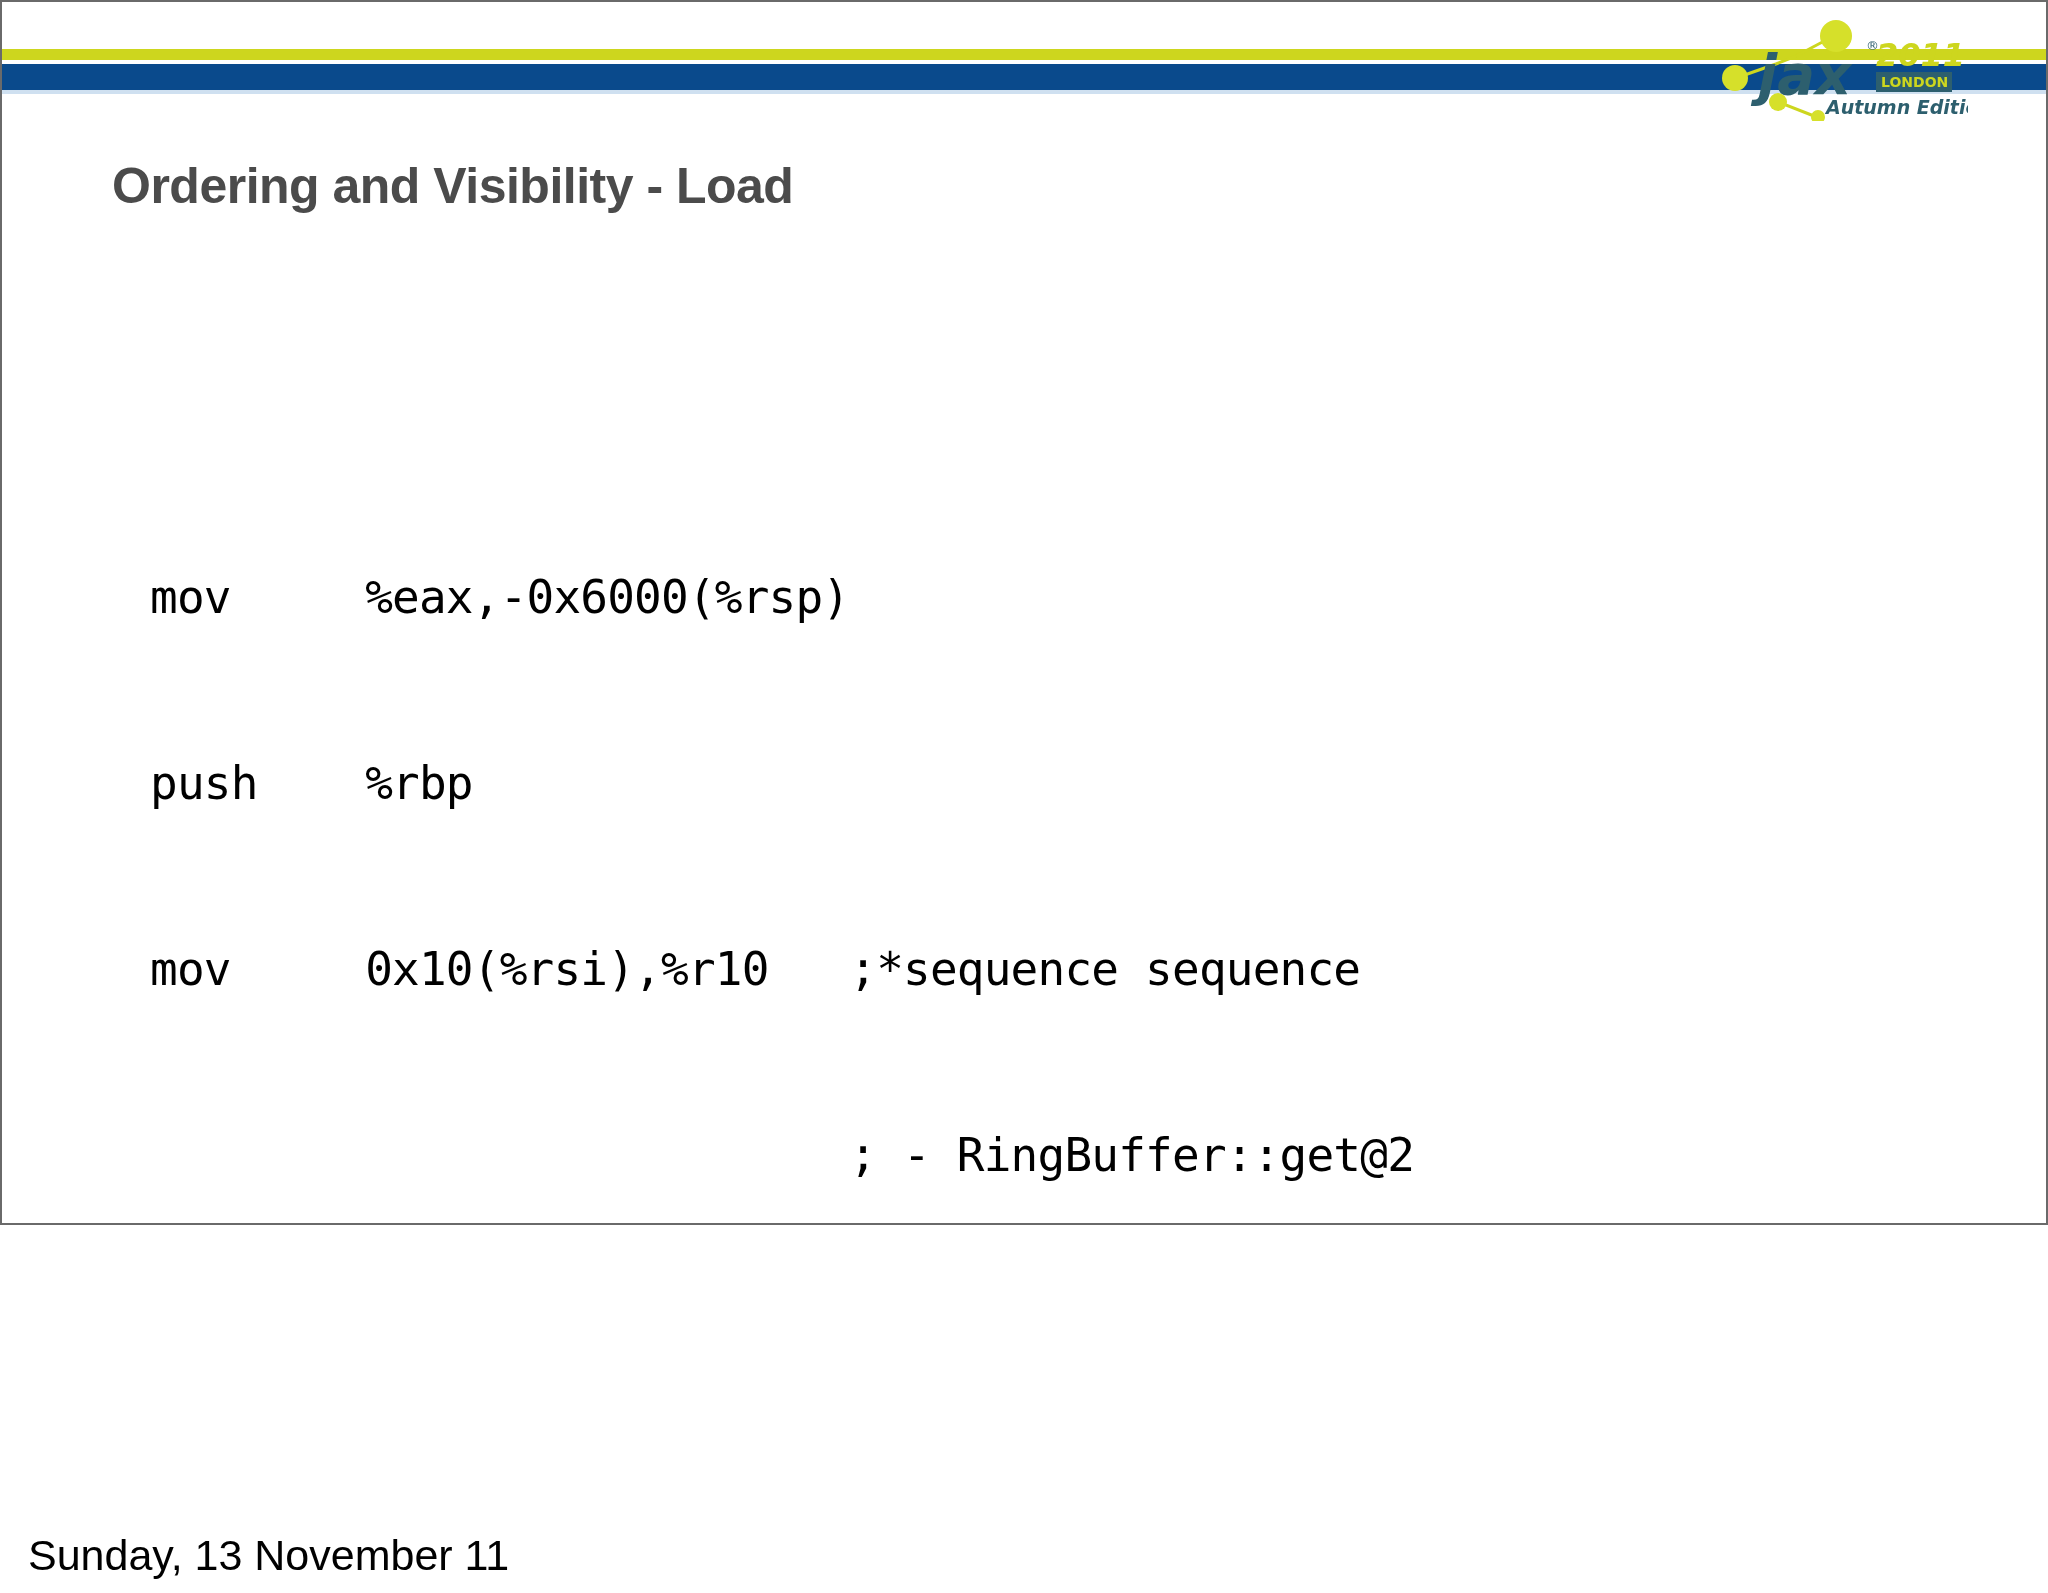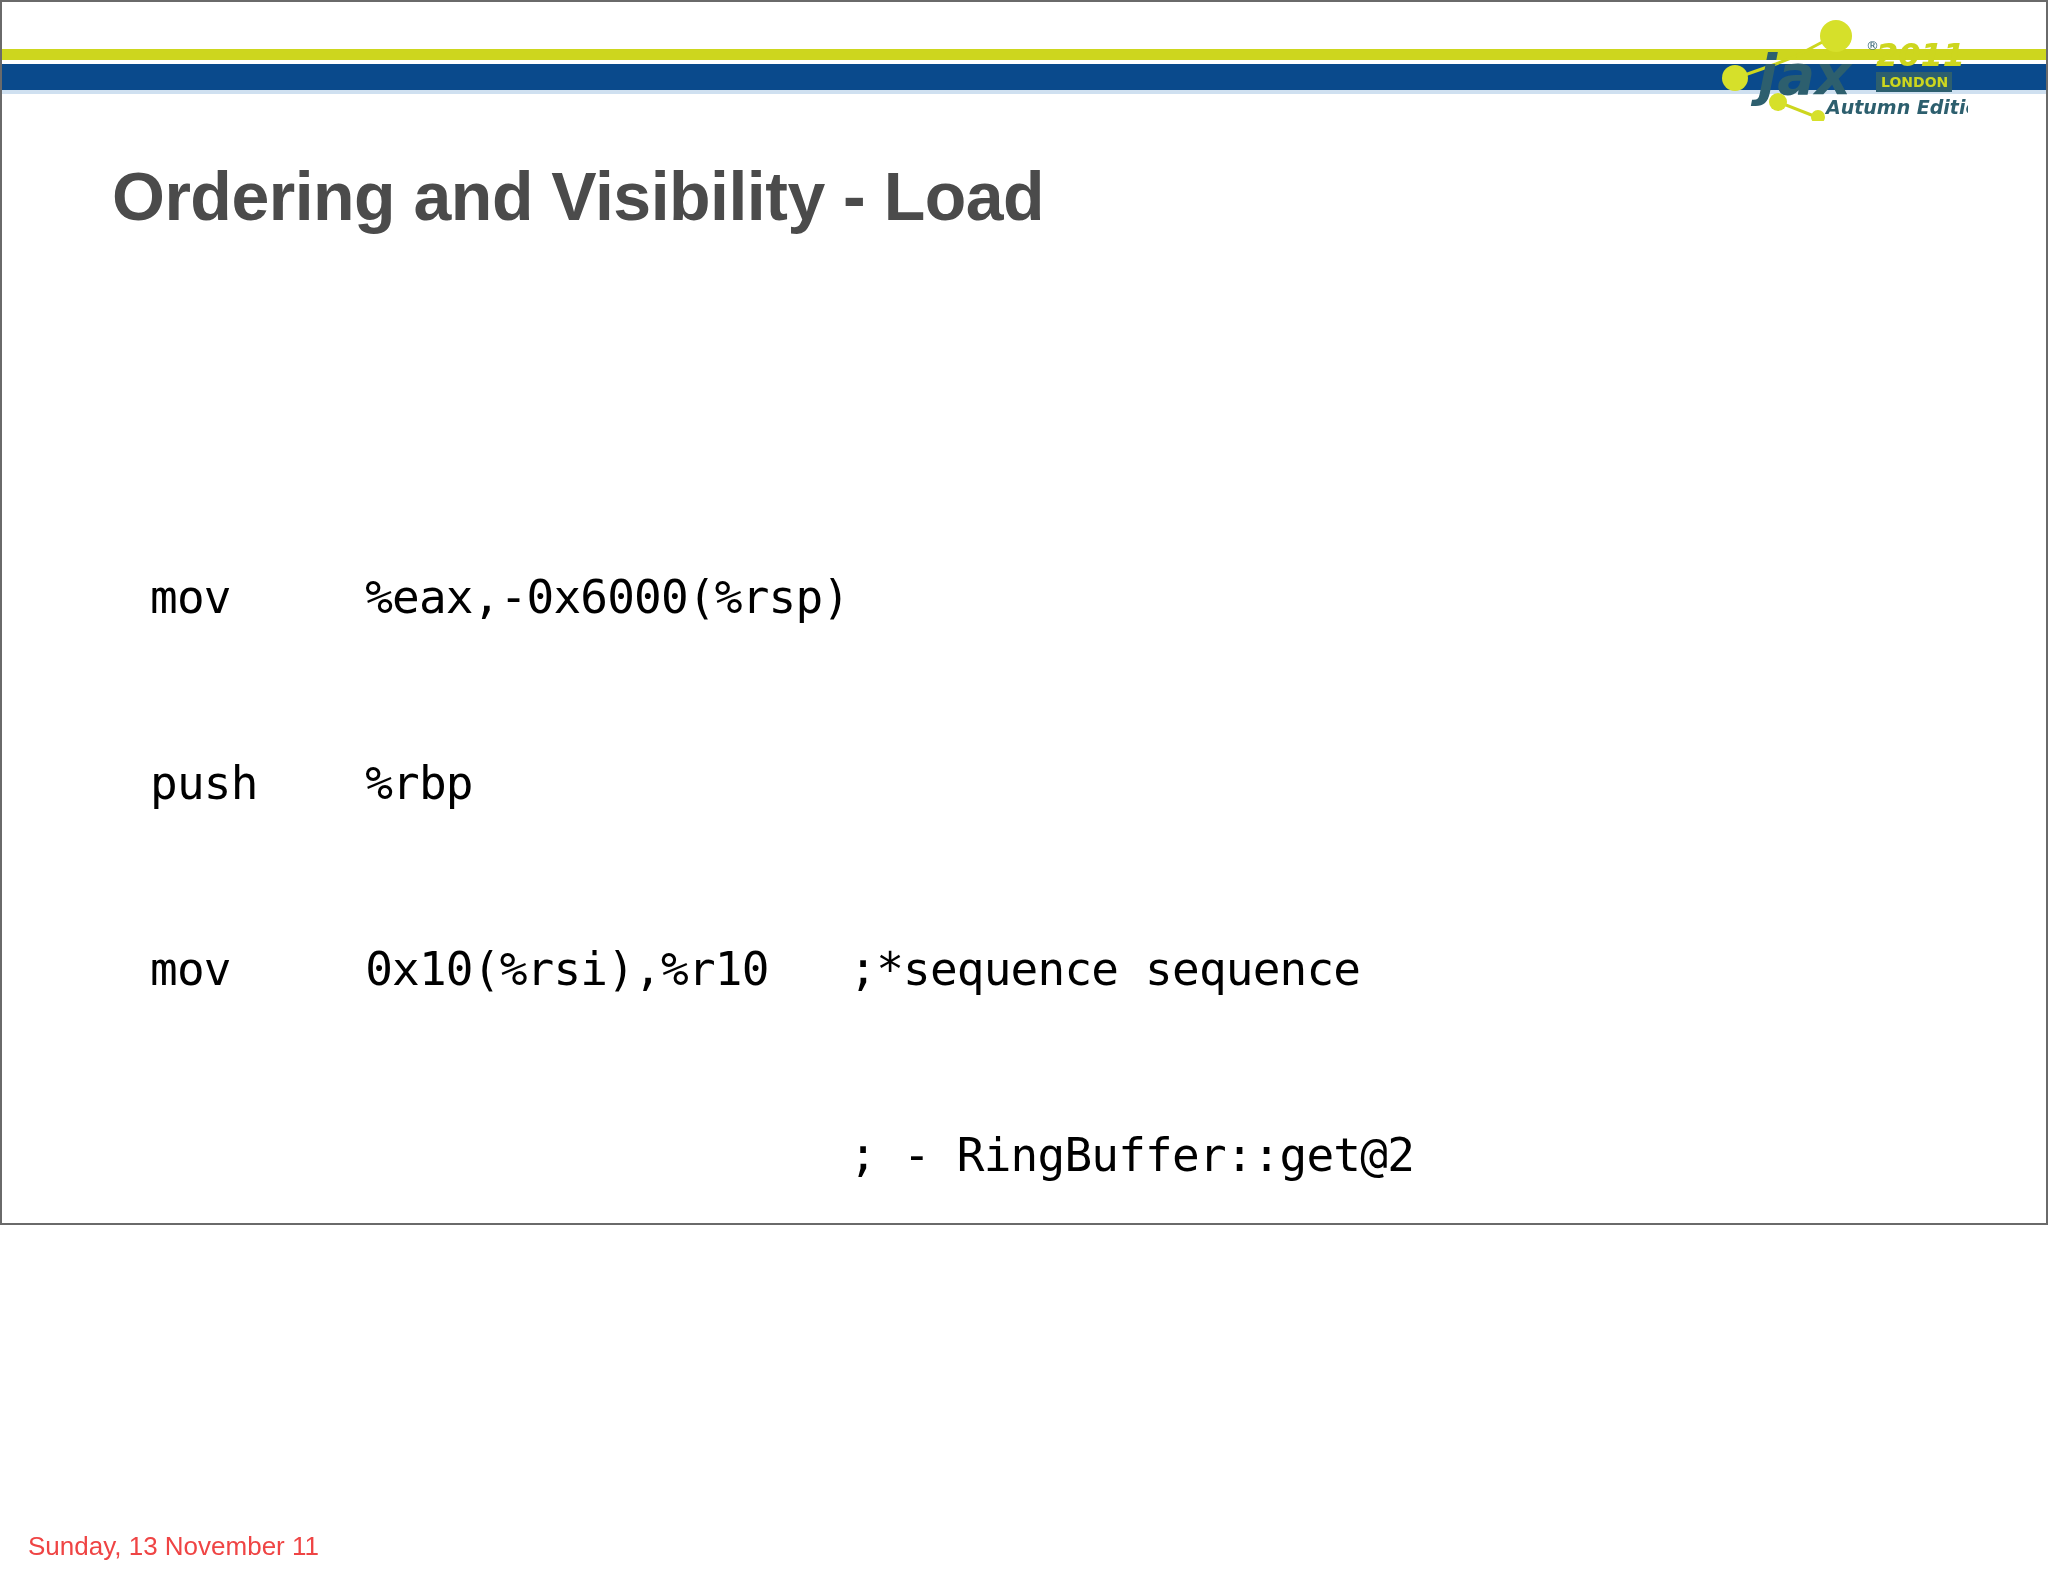--- a/index.html
+++ b/index.html
@@ -71,21 +71,21 @@
     height: 105px;
     z-index: 6;
   }
   #logo svg { display: block; }
 
   
   #title {
     position: absolute;
     left: 110px;
     top: 155px;
-    font-size: 68px;
+    font-size: 50px;
     font-weight: bold;
     color: #4b4b4b;
     letter-spacing: -0.5px;
     white-space: nowrap;
   }
 
   
   #code {
     position: absolute;
     left: 148px;
@@ -114,22 +114,22 @@
     left: 0;
     top: 1509px;
     width: 2048px;
     height: 84px;
     background: #ffffff;
   }
   #footer-date {
     position: absolute;
     left: 28px;
     top: 22px;
-    font-size: 26px;
-    color: #ef4444;
+    font-size: 43px;
+    color: #000000;
   }
 </style>
 </head>
 <body>
 
 <div id="slide">
 
   <div class="bar-yellow"></div>
   <div class="bar-white"></div>
   <div class="bar-blue"></div>

